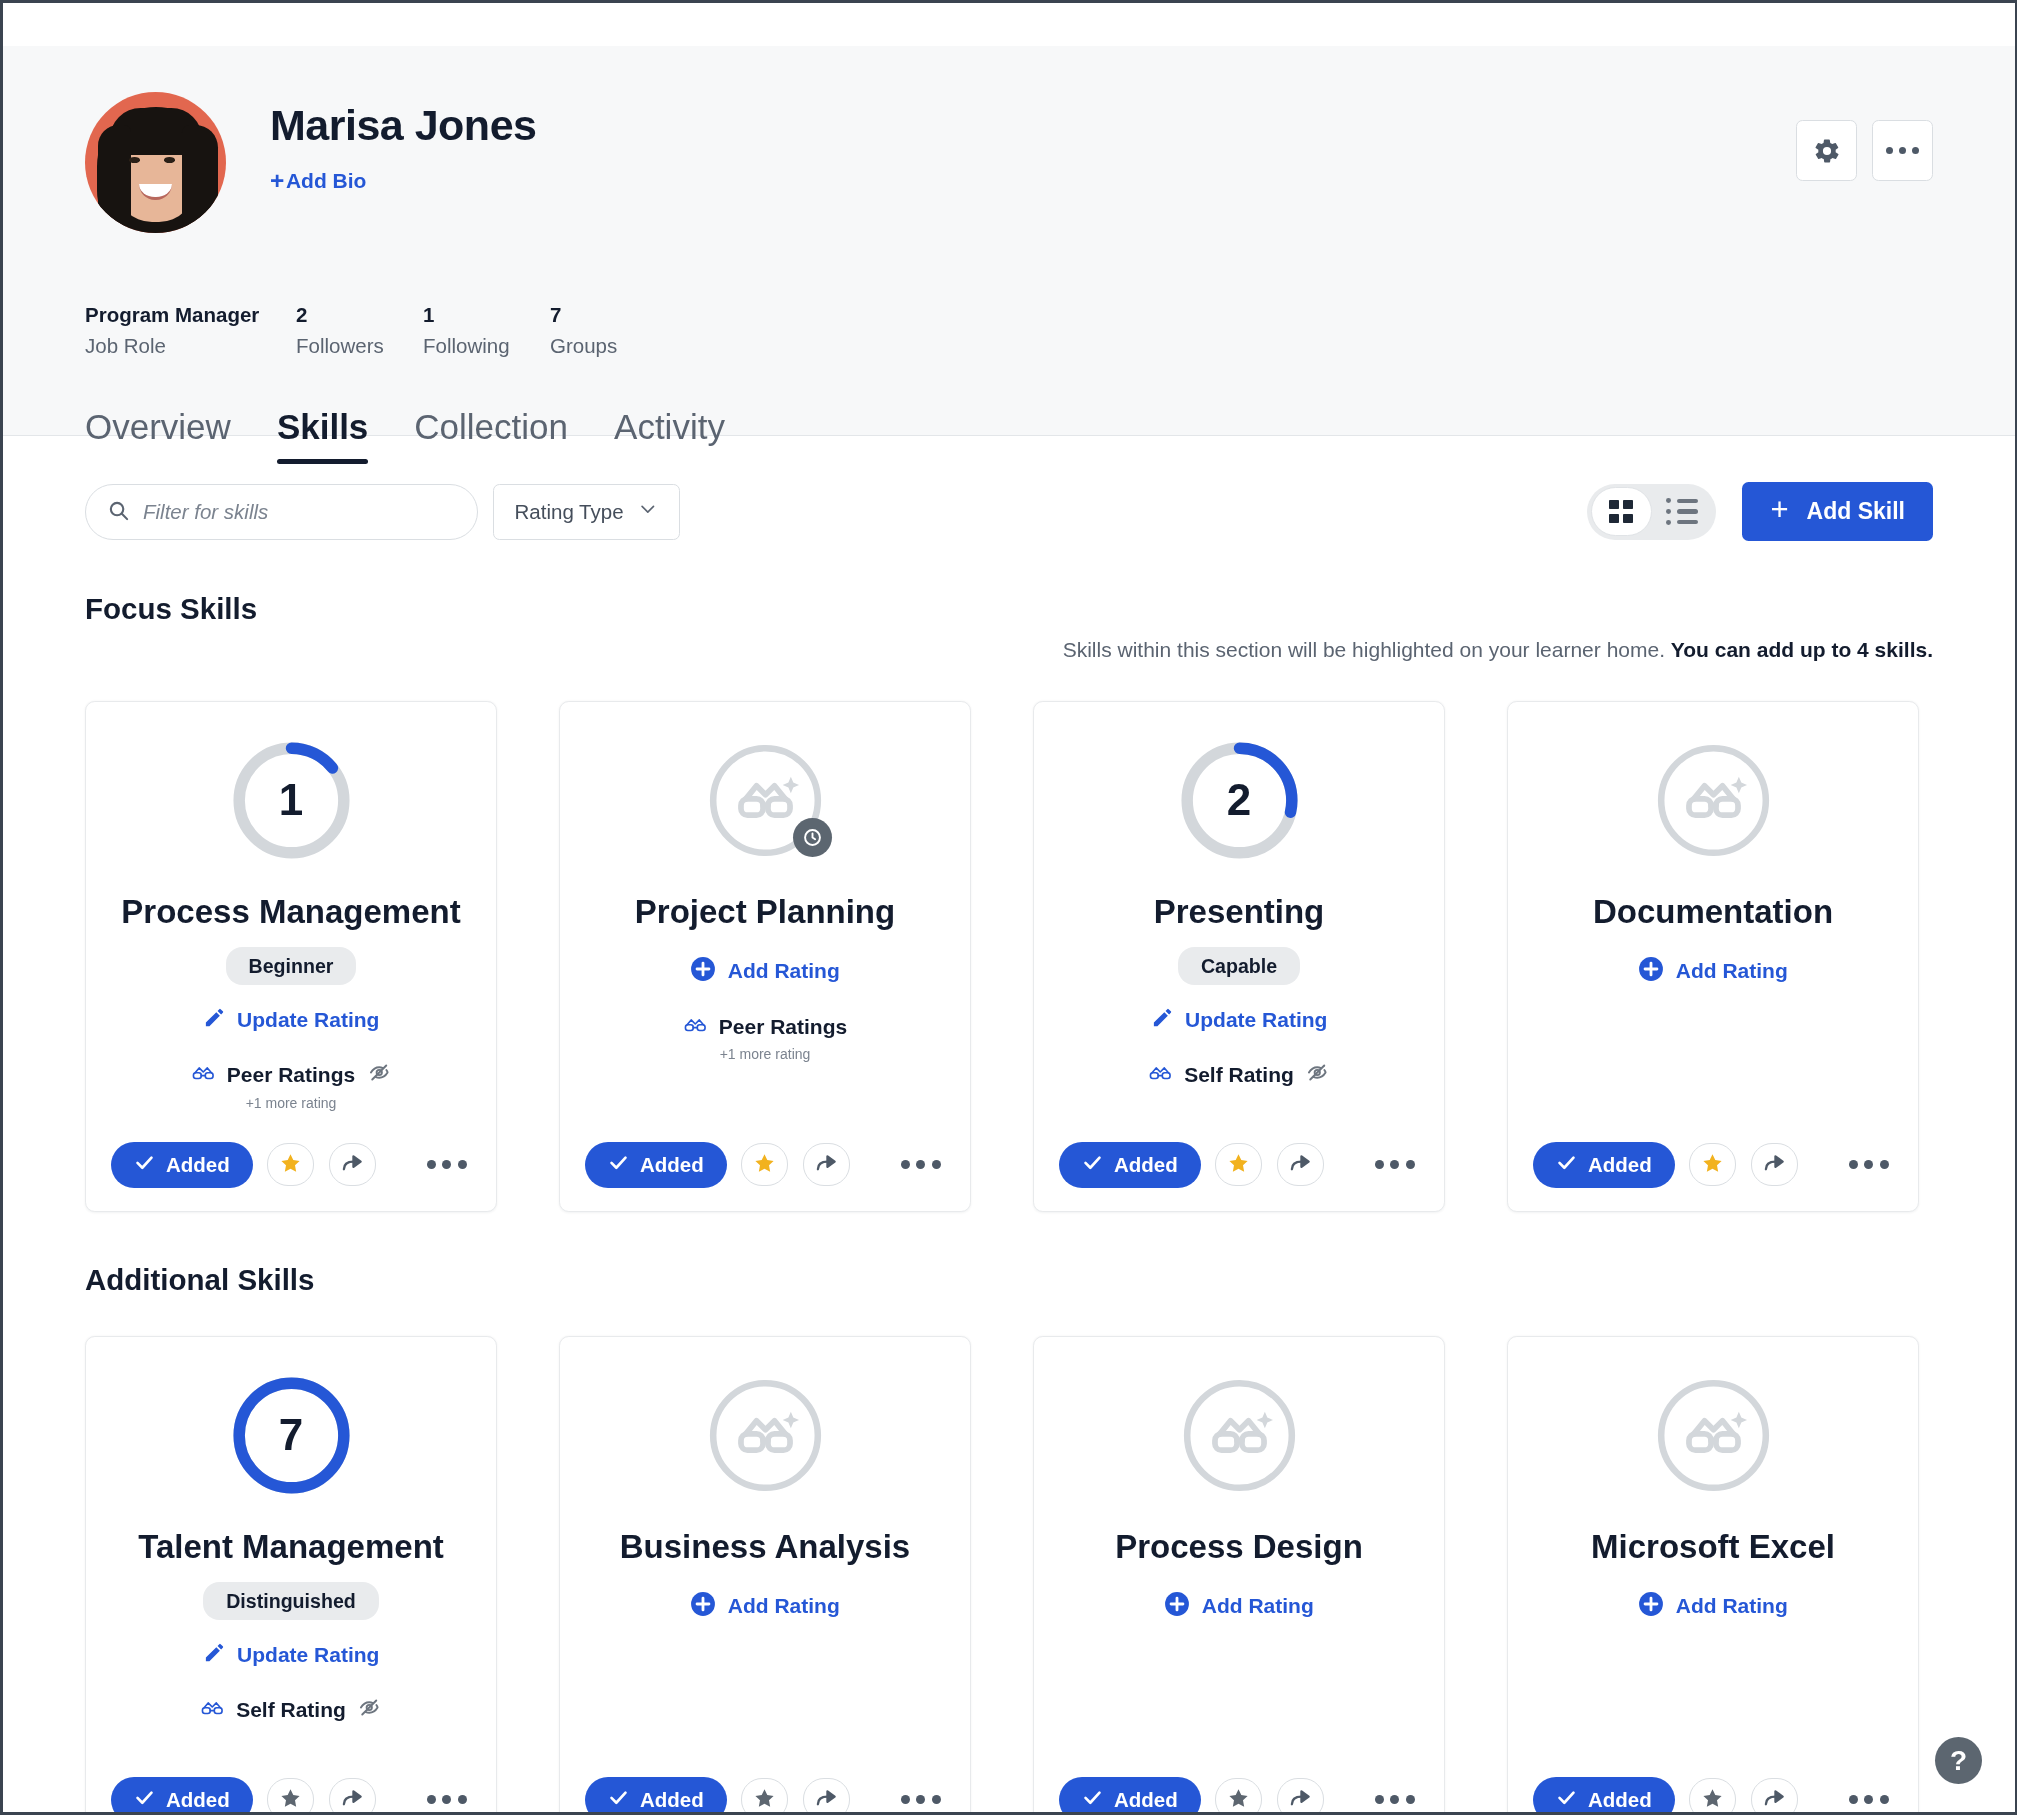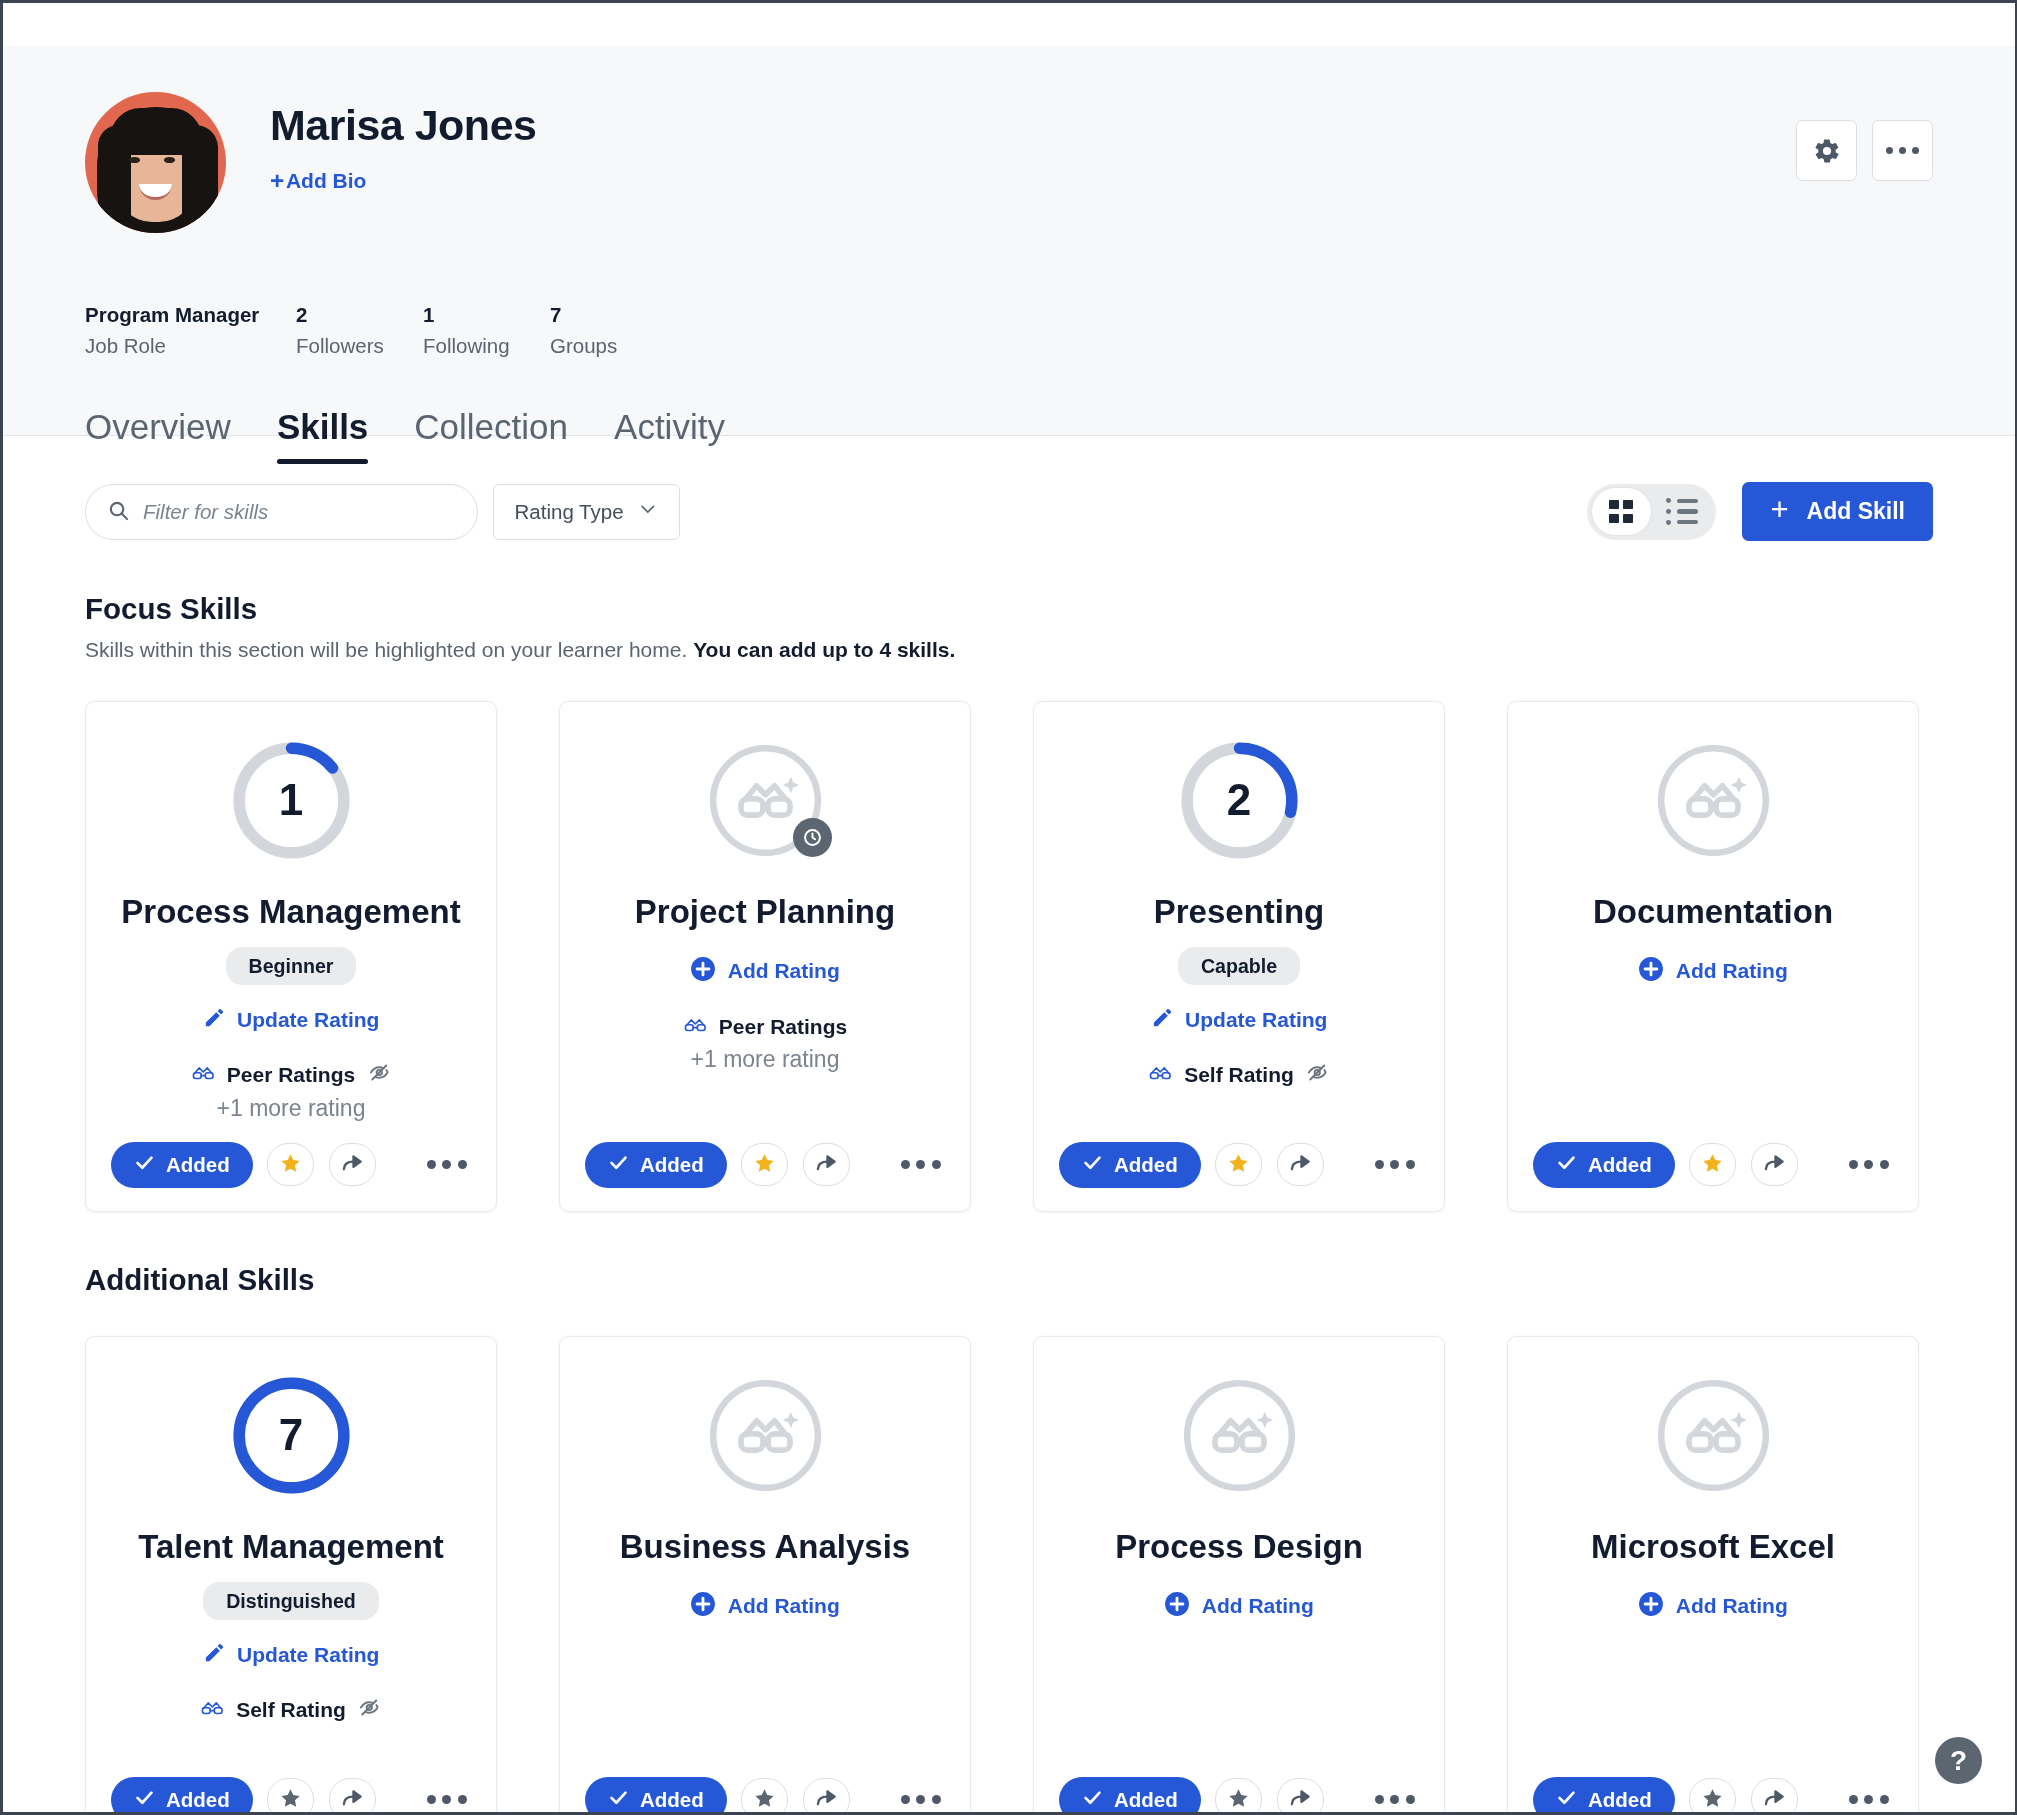--- a/index.html
+++ b/index.html
@@ -155,21 +155,21 @@
     display: flex; align-items: center; gap: 18px; padding: 0 28px;
     font-size: 23px; font-weight: 700; cursor: pointer; border: none;
     font-family: "Liberation Sans", sans-serif;
   }
   .add-skill-btn .pl { font-size: 31px; font-weight: 400; line-height: 1; margin-top:-3.3px;}
 
   
   .section-title {
     font-size: 29.5px; font-weight: 700; color: #131c2e; margin-top: 51px;
   }
-  .section-sub { font-size: 21px; color: #5b6471; margin-top: 11.5px; }
+  .section-sub { font-size: 21px; color: #5b6471; margin-top: 11.5px; text-align: right; }
   .section-sub b { color: #131c2e; font-weight: 700; }
 
   .card-grid {
     display: grid; grid-template-columns: repeat(4, 412px); gap: 62px;
     margin-top: 39px;
   }
   .skill-card {
     background: #fff; border: 1.6px solid #e8eaec; border-radius: 9.8px;
     box-shadow: 0 0.8px 2.5px rgba(20,30,50,0.06);
     height: 511px; padding: 38px 28px 28px 28px;
@@ -197,21 +197,21 @@
   }
   .rating-link {
     margin-top: 21px; display: flex; align-items: center; gap: 11.5px;
     color: #2557d6; font-size: 21px; font-weight: 700; cursor: pointer;
   }
   .rating-link.add { margin-top: 24.5px; }
   .rating-meta {
     margin-top: 28px; display: flex; align-items: center; gap: 11.5px;
     font-size: 21px; font-weight: 700; color: #131c2e;
   }
-  .more-rating { font-size: 23px; color: #7b838f; margin-top: 6.5px; }
+  .more-rating { font-size: 14px; color: #7b838f; margin-top: 6.5px; }
   .card-footer {
     position: absolute; left: 24.5px; right: 24.5px; bottom: 23px;
     display: flex; align-items: center; gap: 14.7px;
   }
   .added-btn {
     height: 46px; background: #2557d6; color: #fff; border-radius: 23px;
     display: flex; align-items: center; gap: 11.5px; padding: 0 23px;
     font-size: 20.5px; font-weight: 700; cursor: pointer; border: none;
     font-family: "Liberation Sans", sans-serif;
   }

